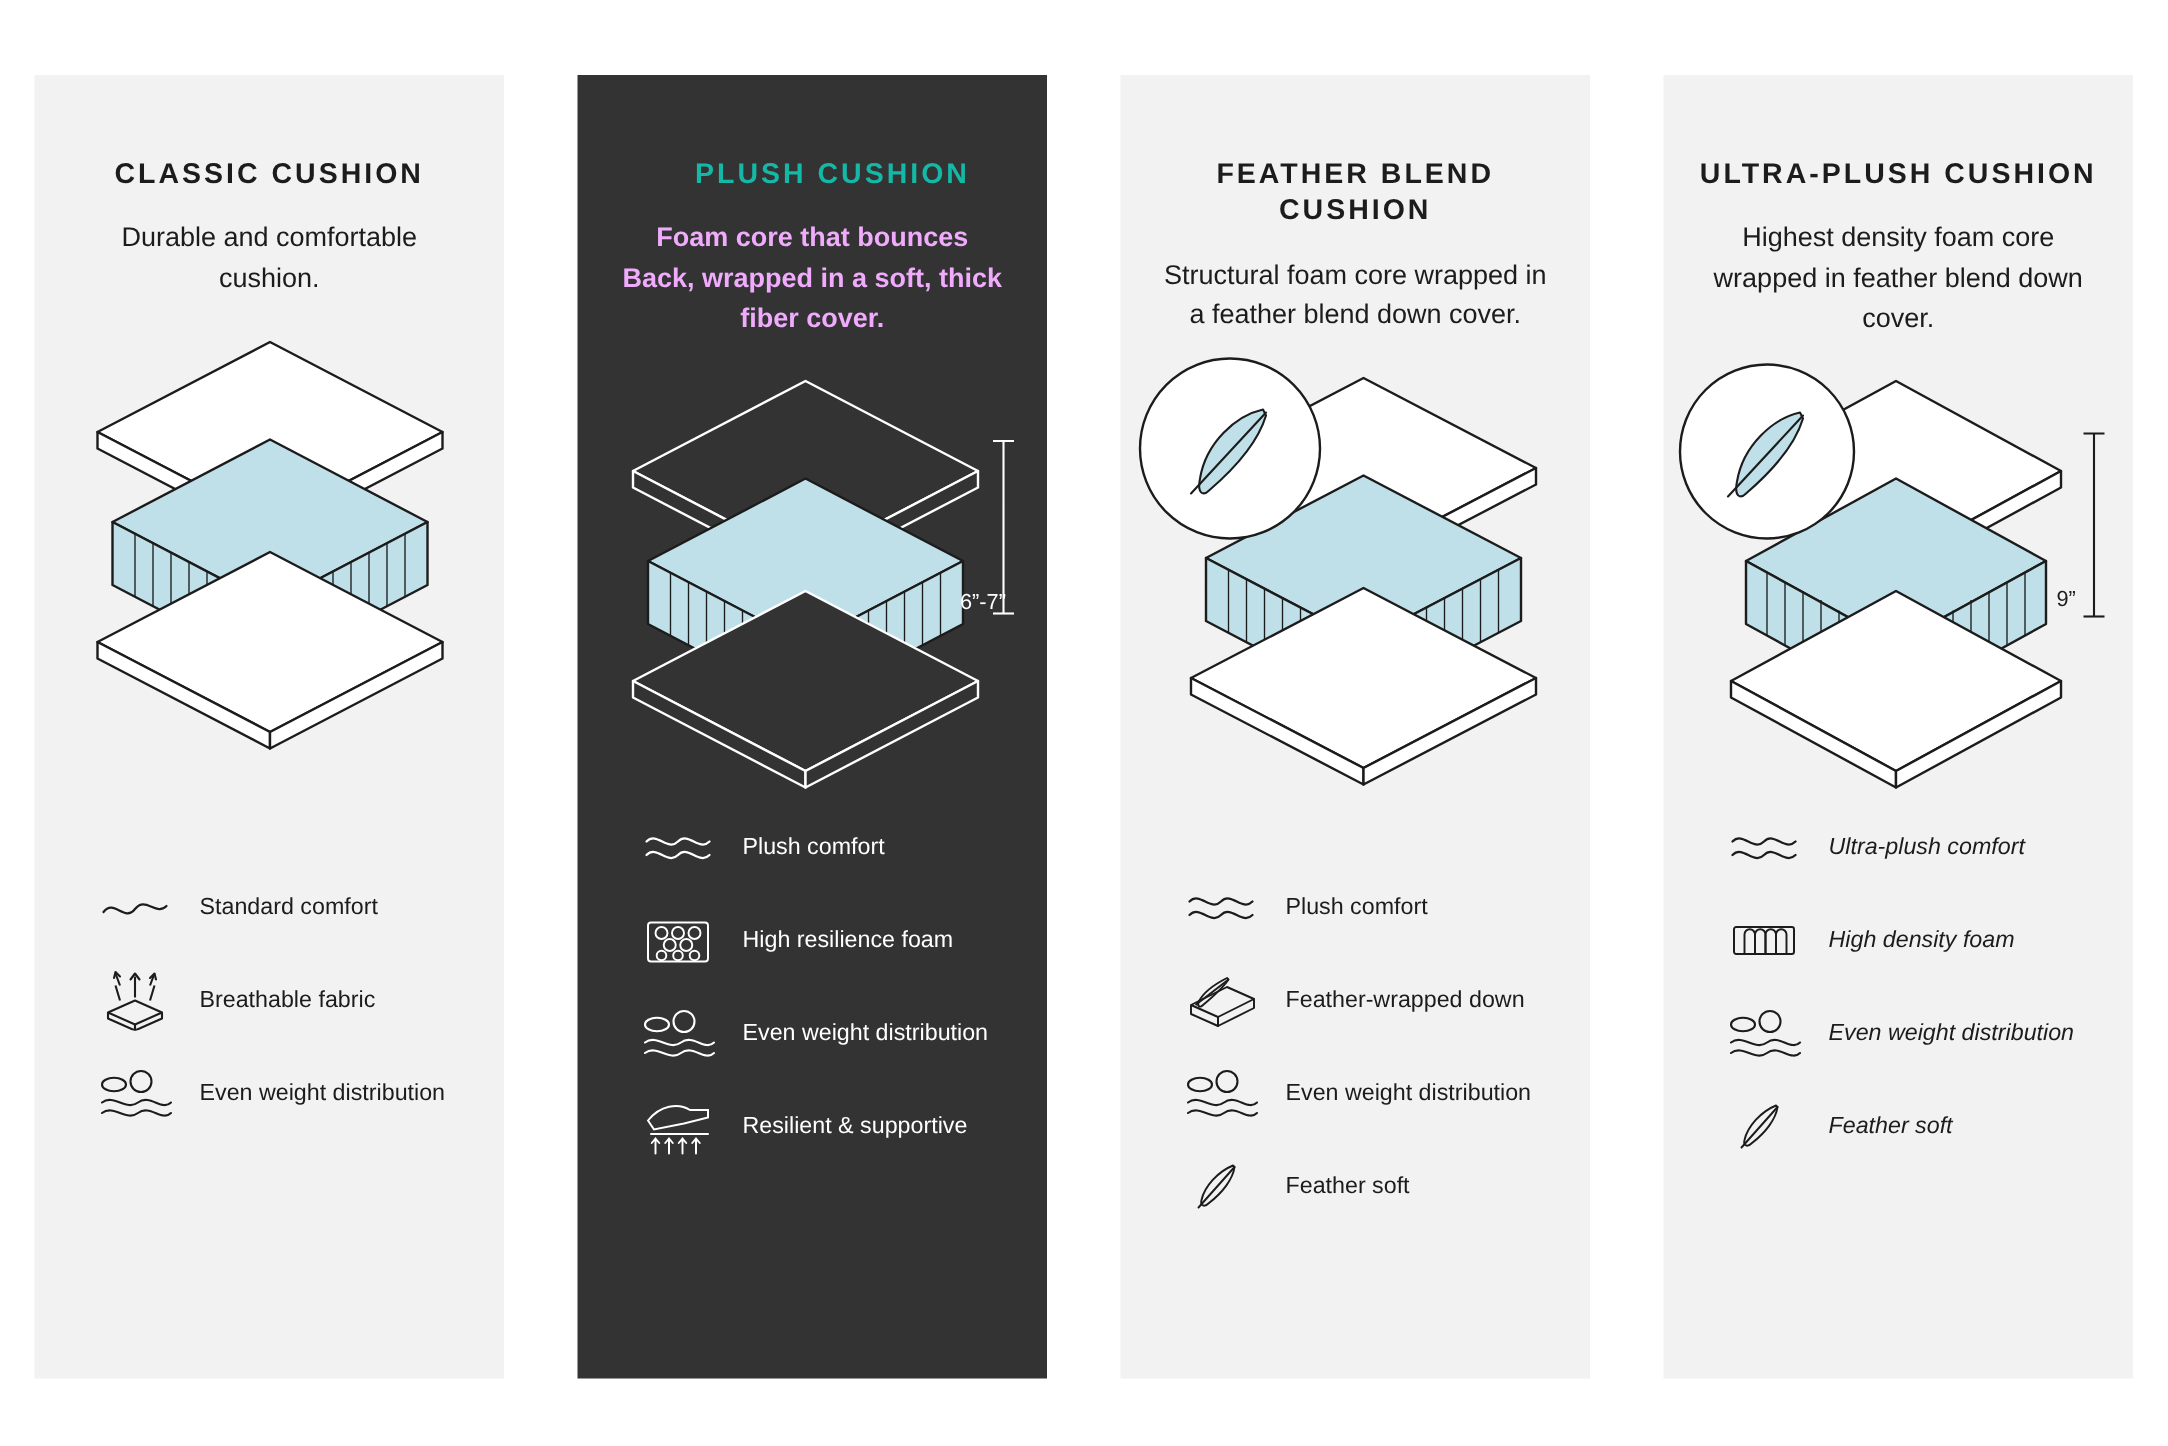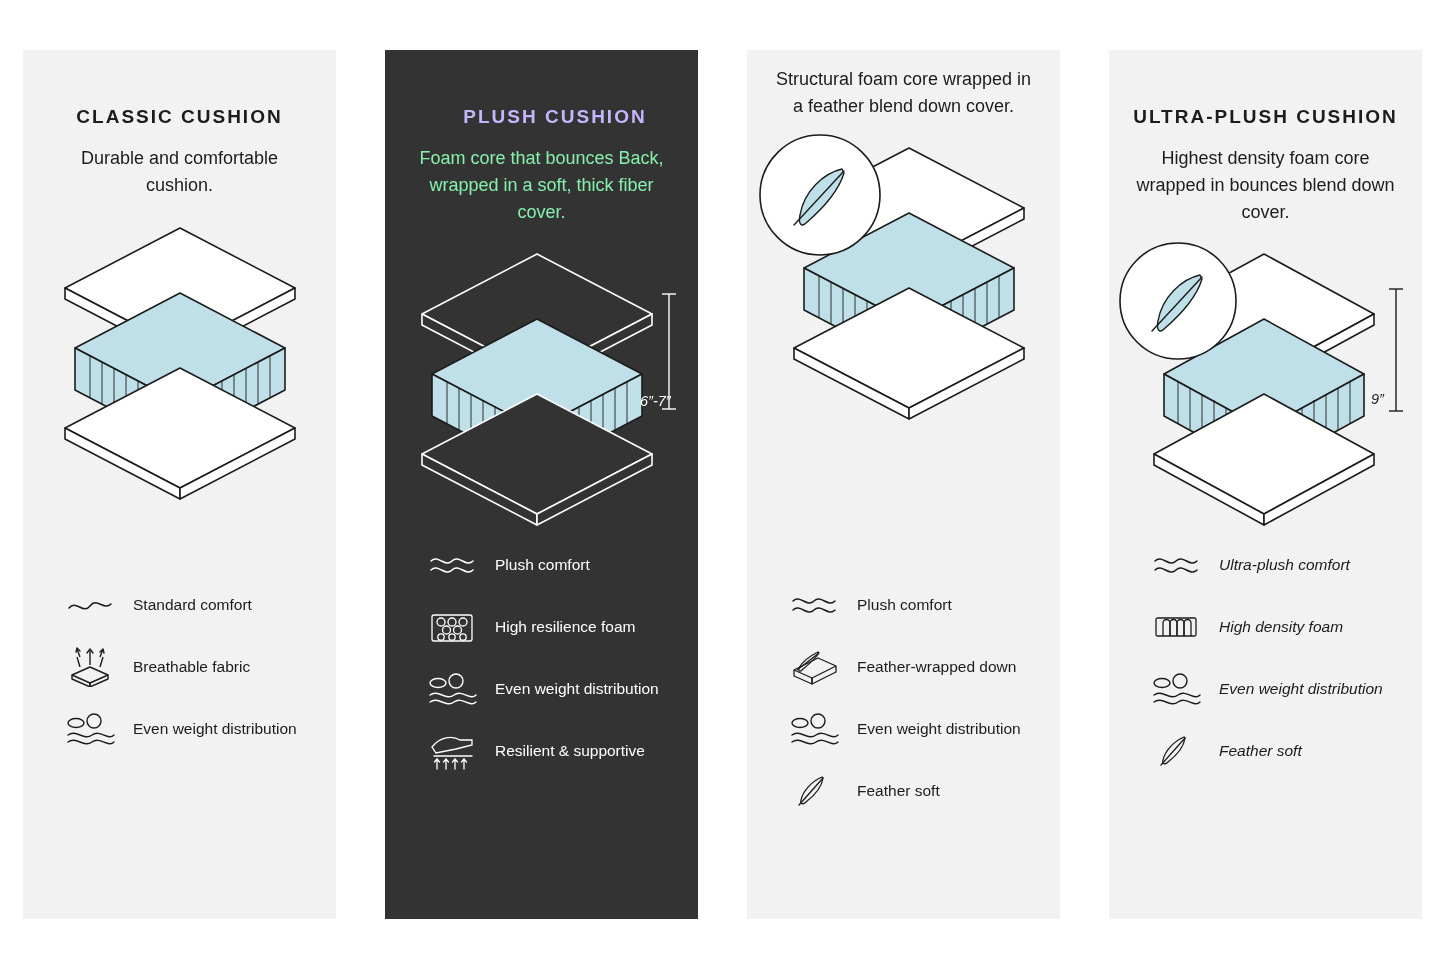--- a/index.html
+++ b/index.html
@@ -39,37 +39,36 @@
     text-align: center;
     font-weight: bold;
     font-size: 19px;
     letter-spacing: 2.0px;
     color: #1c1c1c;
     margin: 0;
     padding: 55px 20px 0 20px;
     line-height: 1.28;
     text-transform: uppercase;
   }
-  .card.dark .title { color: #c4b5fd; padding-left: 47px; }
+  .card.dark .title { color: #14b8a6; padding-left: 47px; }
   .card .subtitle {
     text-align: center;
     font-size: 18px;
     color: #1c1c1c;
     line-height: 1.48;
     margin: 0;
     padding: 16px 26px 0 26px;
     font-weight: normal;
   }
-  .card.dark .subtitle { color: #86efac; }
+  .card.dark .subtitle { color: #f0abfc; font-weight: bold; }
 
   .diagram {
     position: relative;
     height: 295px;
     margin-top: 14px;
-    font-style: italic;
   }
   .diagram svg { display: block; margin: 0 auto; }
 
   .features {
     position: absolute;
     left: 0;
     right: 0;
     top: 535px;
     padding: 0 36px 0 40px;
     box-sizing: border-box;
@@ -294,20 +293,21 @@
               <path d="M38 38 L38 28 M38 28 l-2.5 3 M38 28 l2.5 3"></path>
             </g>
           </svg>
         </span>
         <span class="flabel">Resilient &amp; supportive</span>
       </div>
     </div>
   </div>
 
   <div class="card">
+    <div class="title">FEATHER BLEND CUSHION</div>
     <div class="subtitle">Structural foam core wrapped in a feather blend down cover.</div>
 
     <div class="diagram">
       <svg width="300" height="295" viewBox="0 0 300 295">
         <g fill="#ffffff" stroke="#1c1c1c" stroke-width="1.6" stroke-linejoin="round">
           <polygon points="155,15 270,75 155,135 40,75"></polygon>
           <polygon points="40,75 155,135 155,146 40,86"></polygon>
           <polygon points="270,75 155,135 155,146 270,86"></polygon>
         </g>
         <g stroke="#1c1c1c" stroke-width="1.6" stroke-linejoin="round">
@@ -393,21 +393,21 @@
             </g>
           </svg>
         </span>
         <span class="flabel">Feather soft</span>
       </div>
     </div>
   </div>
 
   <div class="card">
     <div class="title">ULTRA-PLUSH CUSHION</div>
-    <div class="subtitle">Highest density foam core wrapped in bounces blend down cover.</div>
+    <div class="subtitle">Highest density foam core wrapped in feather blend down cover.</div>
 
     <div class="diagram">
       <svg width="300" height="295" viewBox="0 0 300 295">
         <g fill="#ffffff" stroke="#1c1c1c" stroke-width="1.6" stroke-linejoin="round">
           <polygon points="148,15 258,75 148,135 38,75"></polygon>
           <polygon points="38,75 148,135 148,146 38,86"></polygon>
           <polygon points="258,75 148,135 148,146 258,86"></polygon>
         </g>
         <g stroke="#1c1c1c" stroke-width="1.6" stroke-linejoin="round">
           <polygon points="148,80 248,135 148,190 48,135" fill="#bfe0e8"></polygon>

